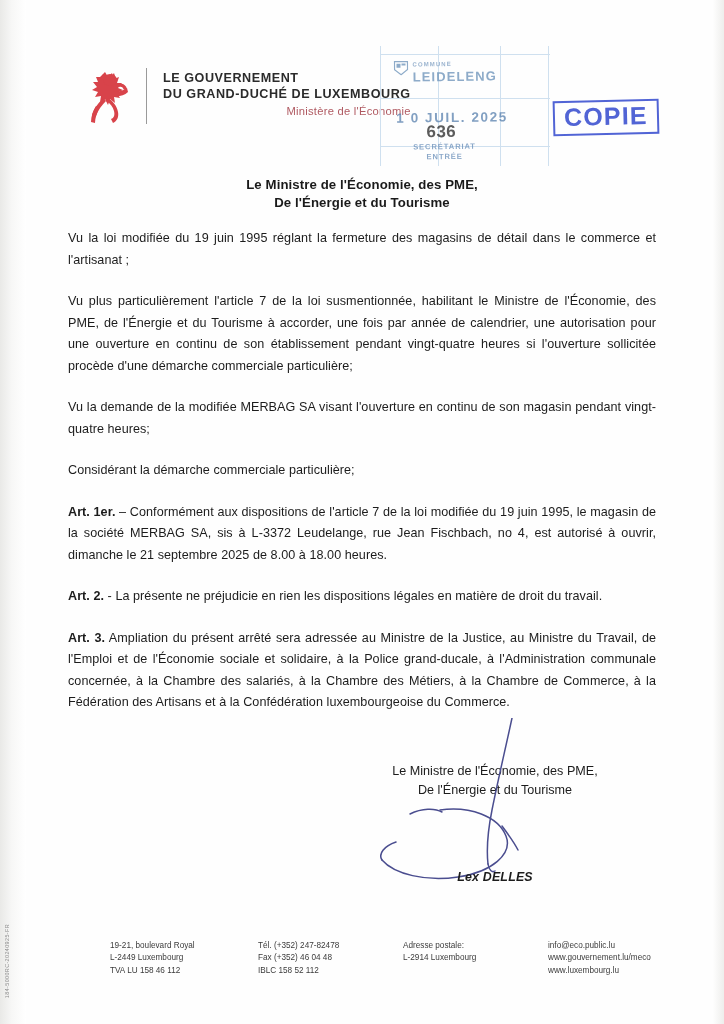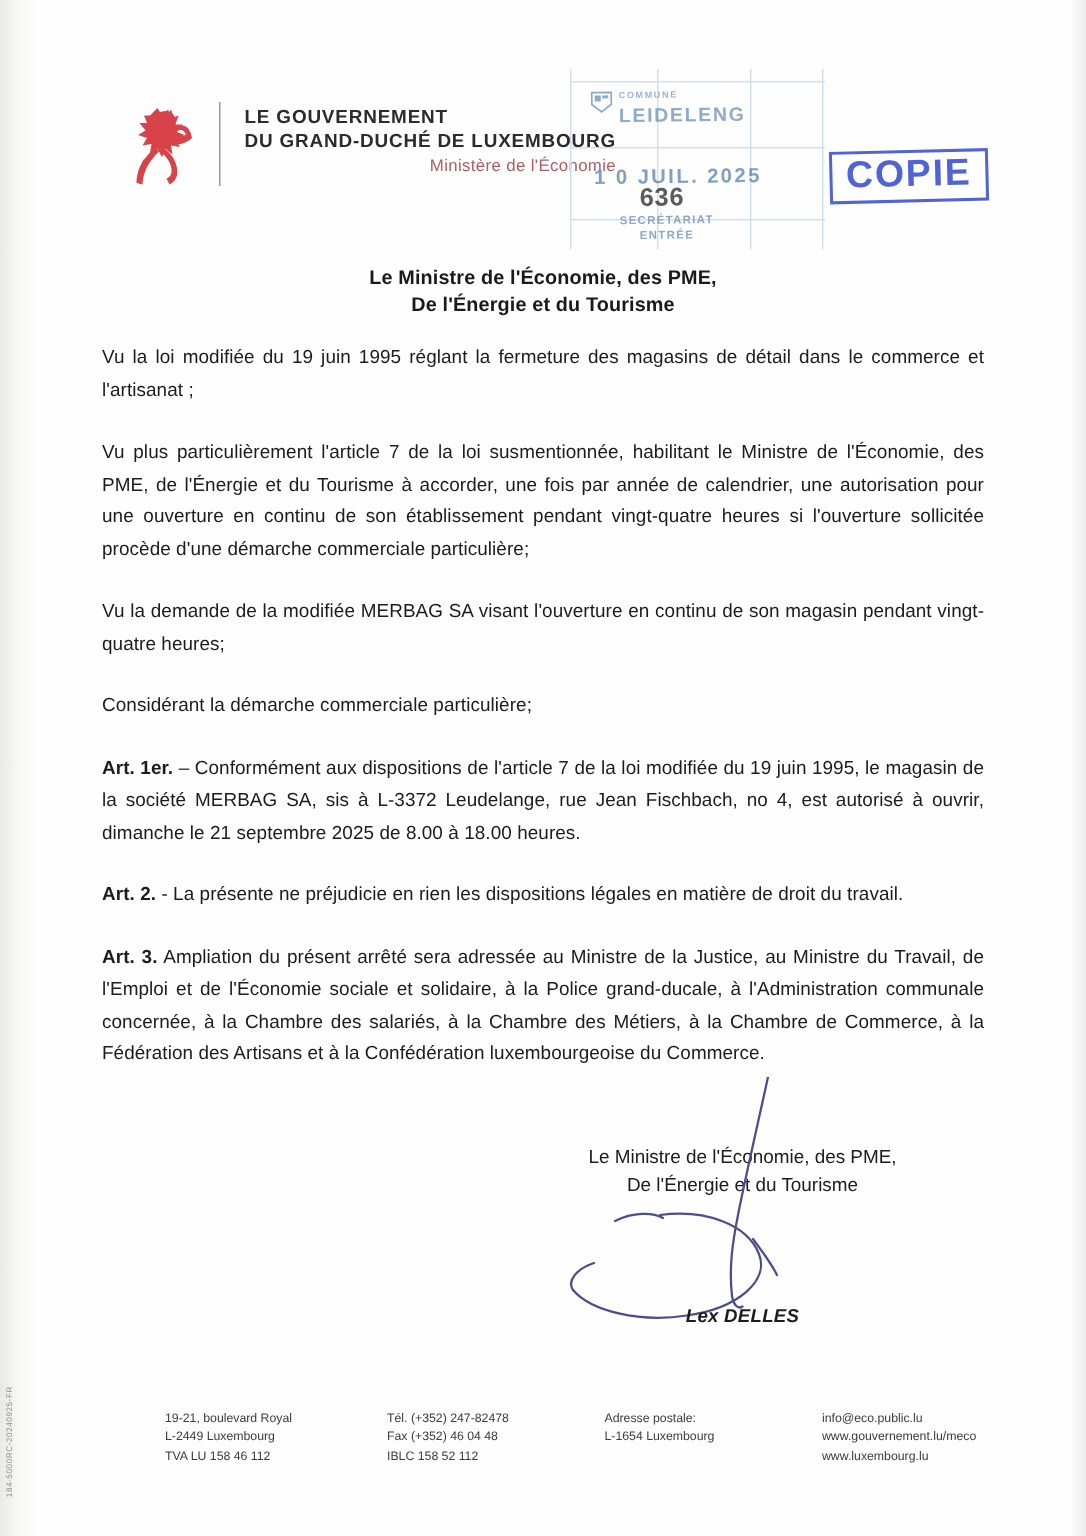--- a/index.html
+++ b/index.html
@@ -394,21 +394,21 @@
       <div class="line">L-2449 Luxembourg</div>
       <div class="line">TVA LU 158 46 112</div>
     </div>
     <div class="col">
       <div class="line">Tél. (+352) 247-82478</div>
       <div class="line">Fax (+352) 46 04 48</div>
       <div class="line">IBLC 158 52 112</div>
     </div>
     <div class="col">
       <div class="line">Adresse postale:</div>
-      <div class="line">L-1654 Luxembourg</div>
+      <div class="line">L-2914 Luxembourg</div>
     </div>
     <div class="col">
       <div class="line">info@eco.public.lu</div>
       <div class="line">www.gouvernement.lu/meco</div>
       <div class="line">www.luxembourg.lu</div>
     </div>
   </div>
 
   <div class="margin-code">184-5000RC-20240925-FR</div>
 

